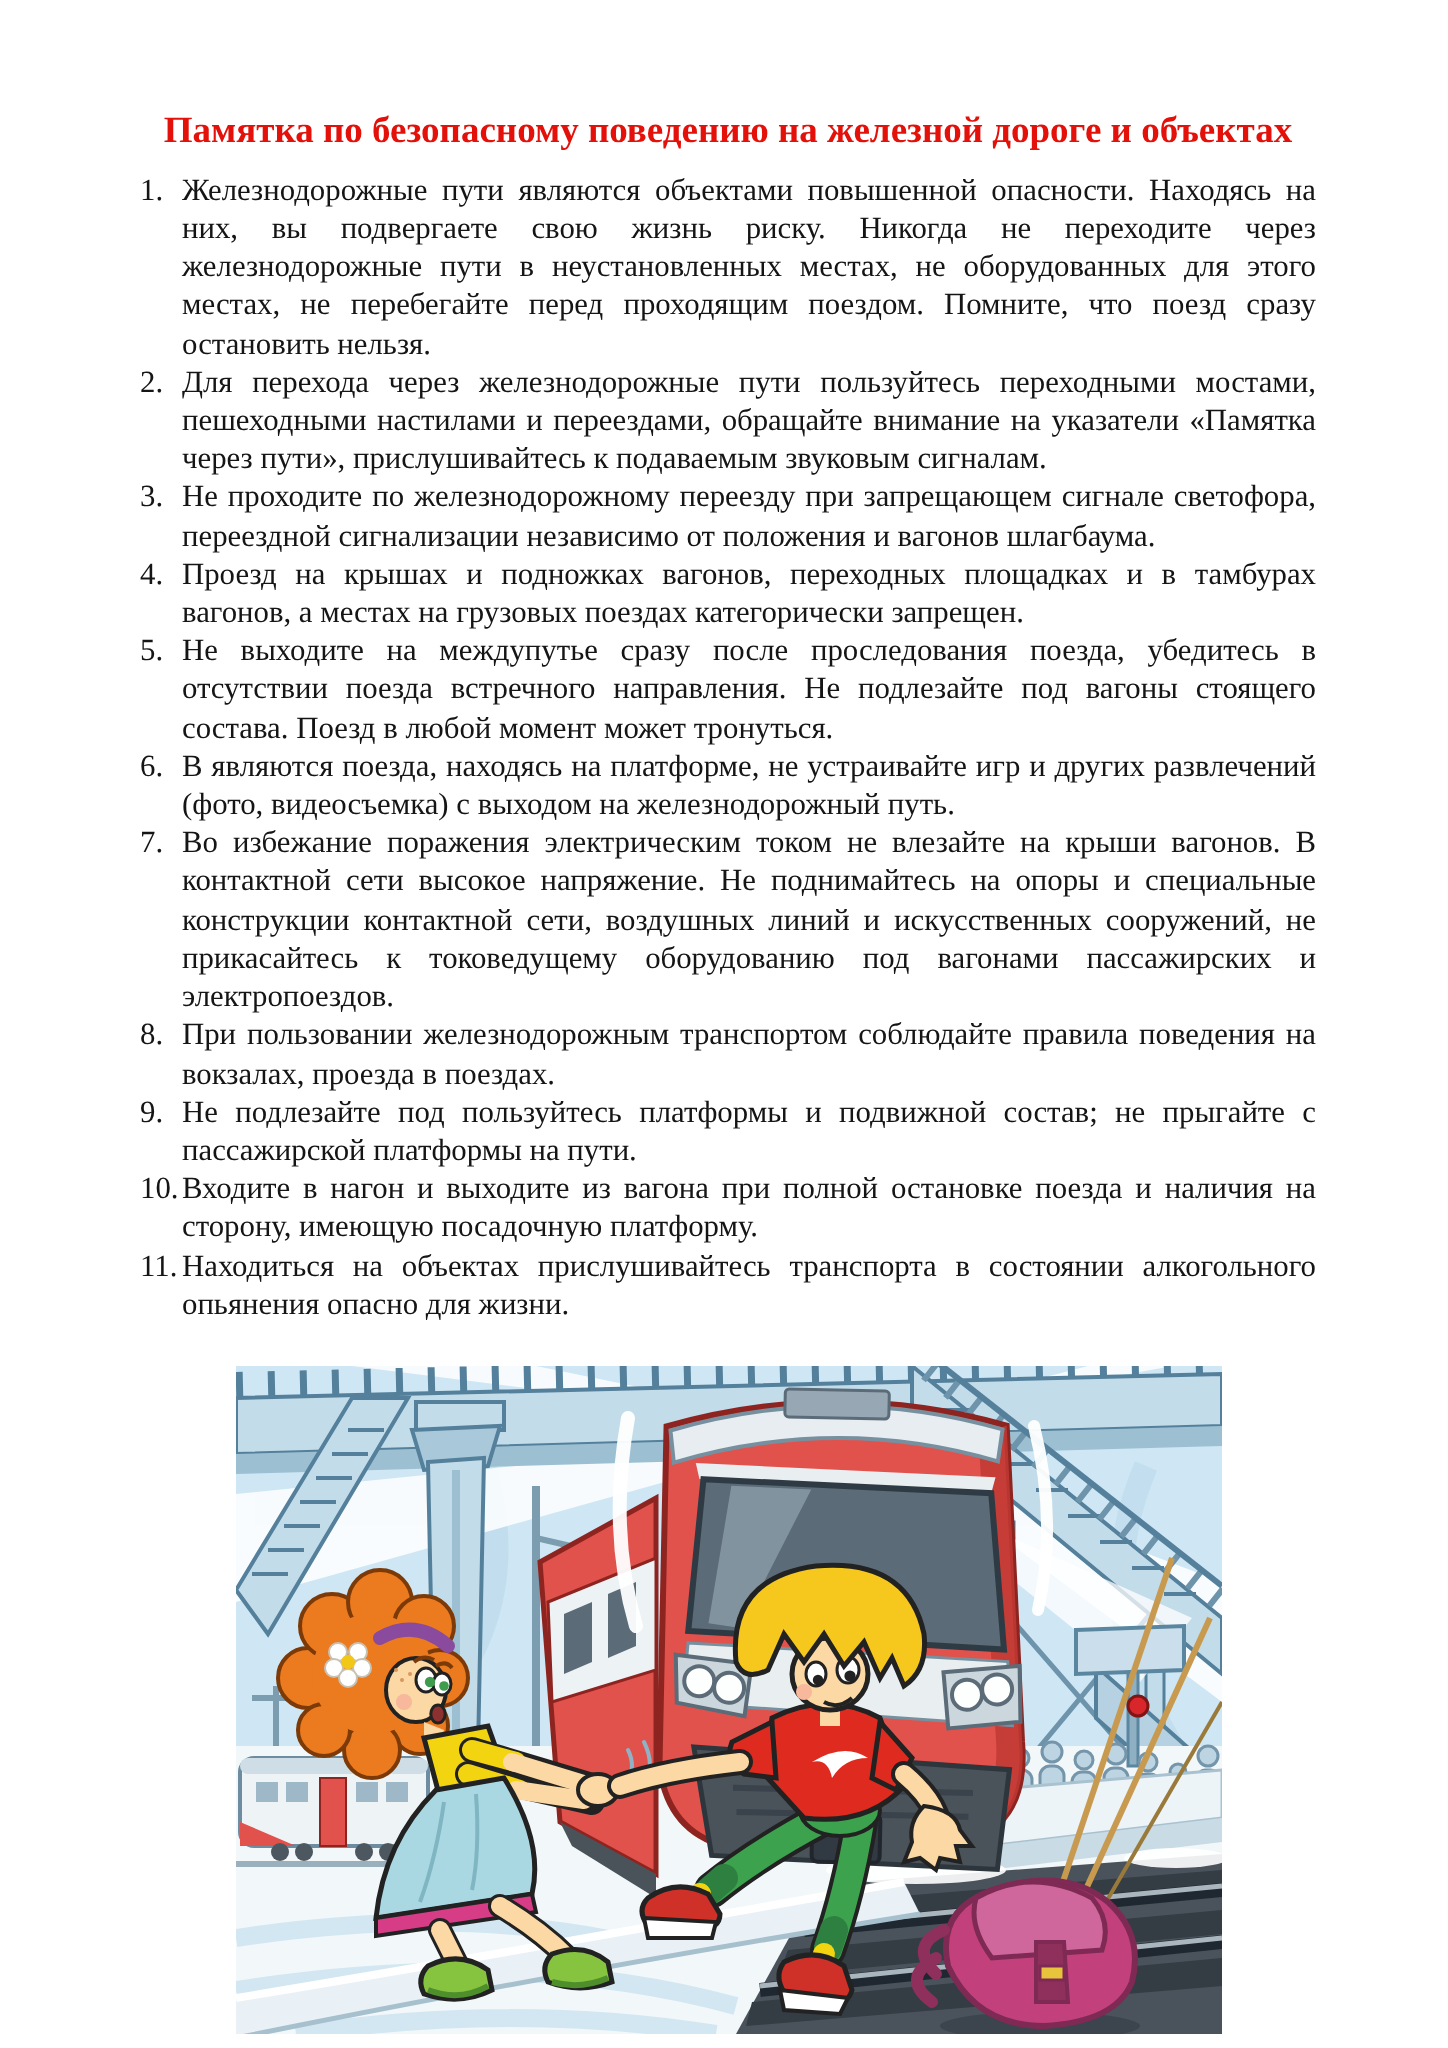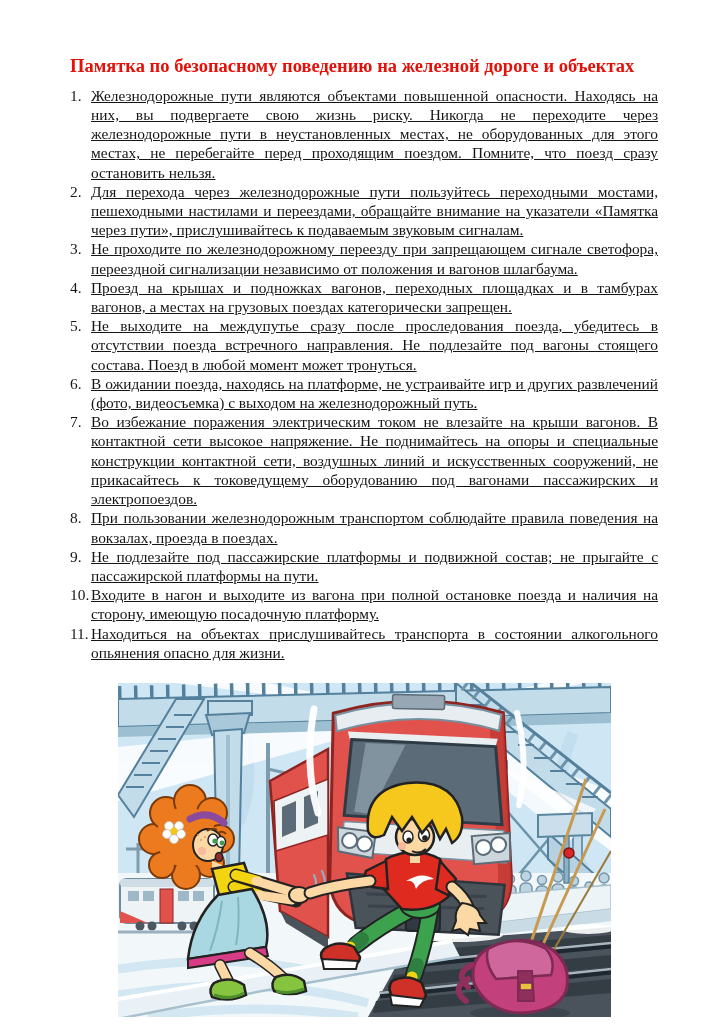--- a/index.html
+++ b/index.html
@@ -15,31 +15,30 @@
     --backpack:#c2417c; --backpack-dark:#8e2f5c;
   }
   *{box-sizing:border-box;}
   html,body{margin:0;padding:0;}
   body{
     width:724px;height:1024px;overflow:hidden;background:var(--page-bg);
     font-family:"Liberation Serif","DejaVu Serif",serif;color:var(--text);
   }
   .page{width:724px;height:1024px;padding:56px 66px 0 70px;}
   .title{
-    margin:0 0 8px 0;text-align:left;color:var(--title-red);
+    margin:0 0 8px 0;text-align:center;color:var(--title-red);
     font-size:18.5px;font-weight:bold;line-height:1.18;
   }
   ol.rules{
     margin:0;padding:0;list-style:none;counter-reset:rule;
     font-size:15.4px;line-height:19.2px;
   }
   ol.rules li{
     counter-increment:rule;position:relative;padding-left:21px;
     text-align:justify;
-    text-decoration:underline;
   }
   ol.rules li::before{
     content:counter(rule) ".";position:absolute;left:0;top:0;
   }
   figure.illustration{margin:21px auto 0;width:493px;padding:0;}
   figure.illustration svg{display:block;}
   
   .f-sky{fill:var(--sky);} .f-bridge{fill:var(--bridge);} .f-bridge-dk{fill:var(--bridge-dark);}
   .s-line{stroke:var(--scenery-line);} .f-ground{fill:var(--ground);} .f-people{fill:var(--people);}
   .f-track{fill:var(--track);} .f-train{fill:var(--train-red);} .f-train-dk{fill:var(--train-red-dark);}
@@ -59,24 +58,24 @@
 <div class="page">
 
   <h1 class="title"><span>Памятка по безопасному поведению на железной дороге и объектах</span><br></h1>
 
   <ol class="rules">
     <li>Железнодорожные пути являются объектами повышенной опасности. Находясь на них, вы подвергаете свою жизнь риску. Никогда не переходите через железнодорожные пути в неустановленных местах, не оборудованных для этого местах, не перебегайте перед проходящим поездом. Помните, что поезд сразу остановить нельзя.</li>
     <li>Для перехода через железнодорожные пути пользуйтесь переходными мостами, пешеходными настилами и переездами, обращайте внимание на указатели «Памятка через пути», прислушивайтесь к подаваемым звуковым сигналам.</li>
     <li>Не проходите по железнодорожному переезду при запрещающем сигнале светофора, переездной сигнализации независимо от положения и вагонов шлагбаума.</li>
     <li>Проезд на крышах и подножках вагонов, переходных площадках и в тамбурах вагонов, а местах на грузовых поездах категорически запрещен.</li>
     <li>Не выходите на междупутье сразу после проследования поезда, убедитесь в отсутствии поезда встречного направления. Не подлезайте под вагоны стоящего состава. Поезд в любой момент может тронуться.</li>
-    <li>В ожидании поезда, находясь на платформе, не устраивайте игр и других развлечений (фото, видеосъемка) с выходом на железнодорожный путь.</li>
+    <li>В являются поезда, находясь на платформе, не устраивайте игр и других развлечений (фото, видеосъемка) с выходом на железнодорожный путь.</li>
     <li>Во избежание поражения электрическим током не влезайте на крыши вагонов. В контактной сети высокое напряжение. Не поднимайтесь на опоры и специальные конструкции контактной сети, воздушных линий и искусственных сооружений, не прикасайтесь к токоведущему оборудованию под вагонами пассажирских и электропоездов.</li>
     <li>При пользовании железнодорожным транспортом соблюдайте правила поведения на вокзалах, проезда в поездах.</li>
-    <li>Не подлезайте под пассажирские платформы и подвижной состав; не прыгайте с пассажирской платформы на пути.</li>
+    <li>Не подлезайте под пользуйтесь платформы и подвижной состав; не прыгайте с пассажирской платформы на пути.</li>
     <li>Входите в нагон и выходите из вагона при полной остановке поезда и наличия на сторону, имеющую посадочную платформу.</li>
     <li>Находиться на объектах прислушивайтесь транспорта в состоянии алкогольного опьянения опасно для жизни.</li>
   </ol>
 
   <figure class="illustration">
     <svg viewBox="0 0 493 334" width="493" height="334" xmlns="http://www.w3.org/2000/svg">
 
       <g>
         <rect class="f-sky" x="0" y="0" width="493" height="334"></rect>
         <path d="M120,44 Q152,140 60,202" stroke="#bfdcec" stroke-width="16" fill="none" opacity="0.85"></path>

